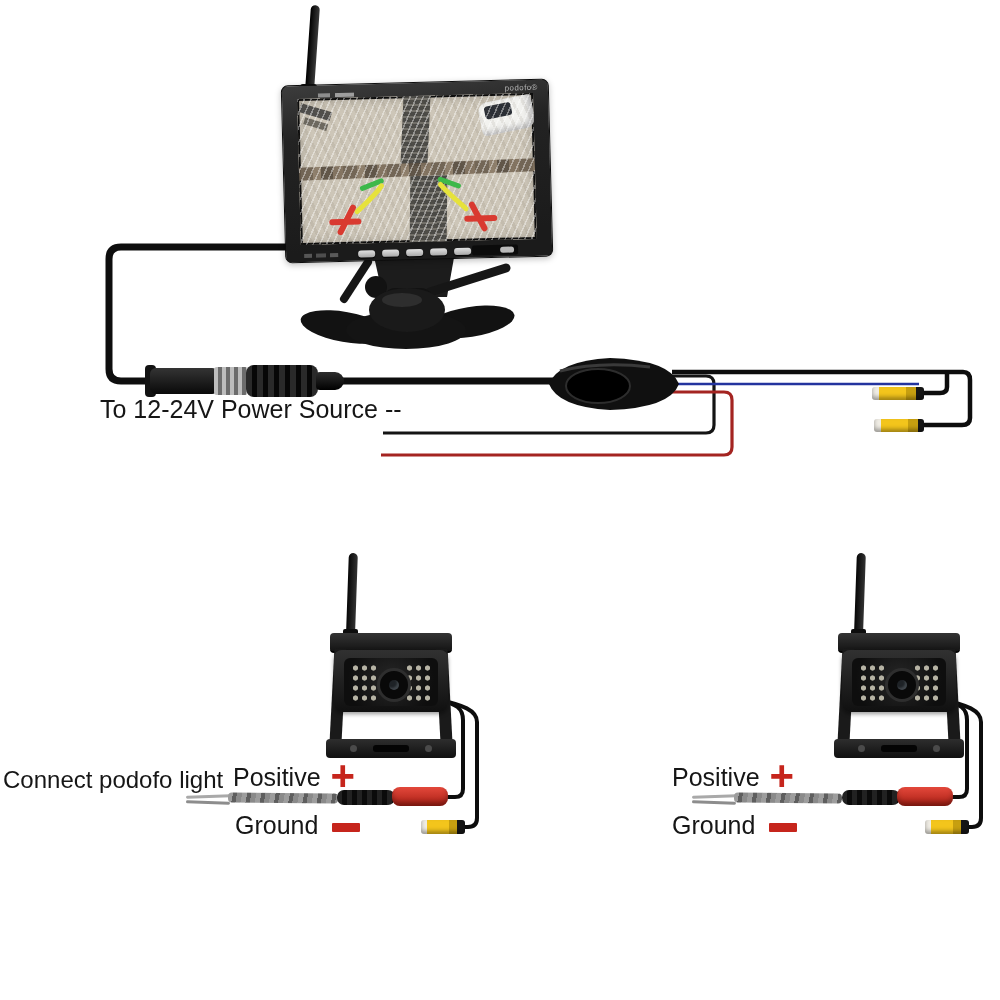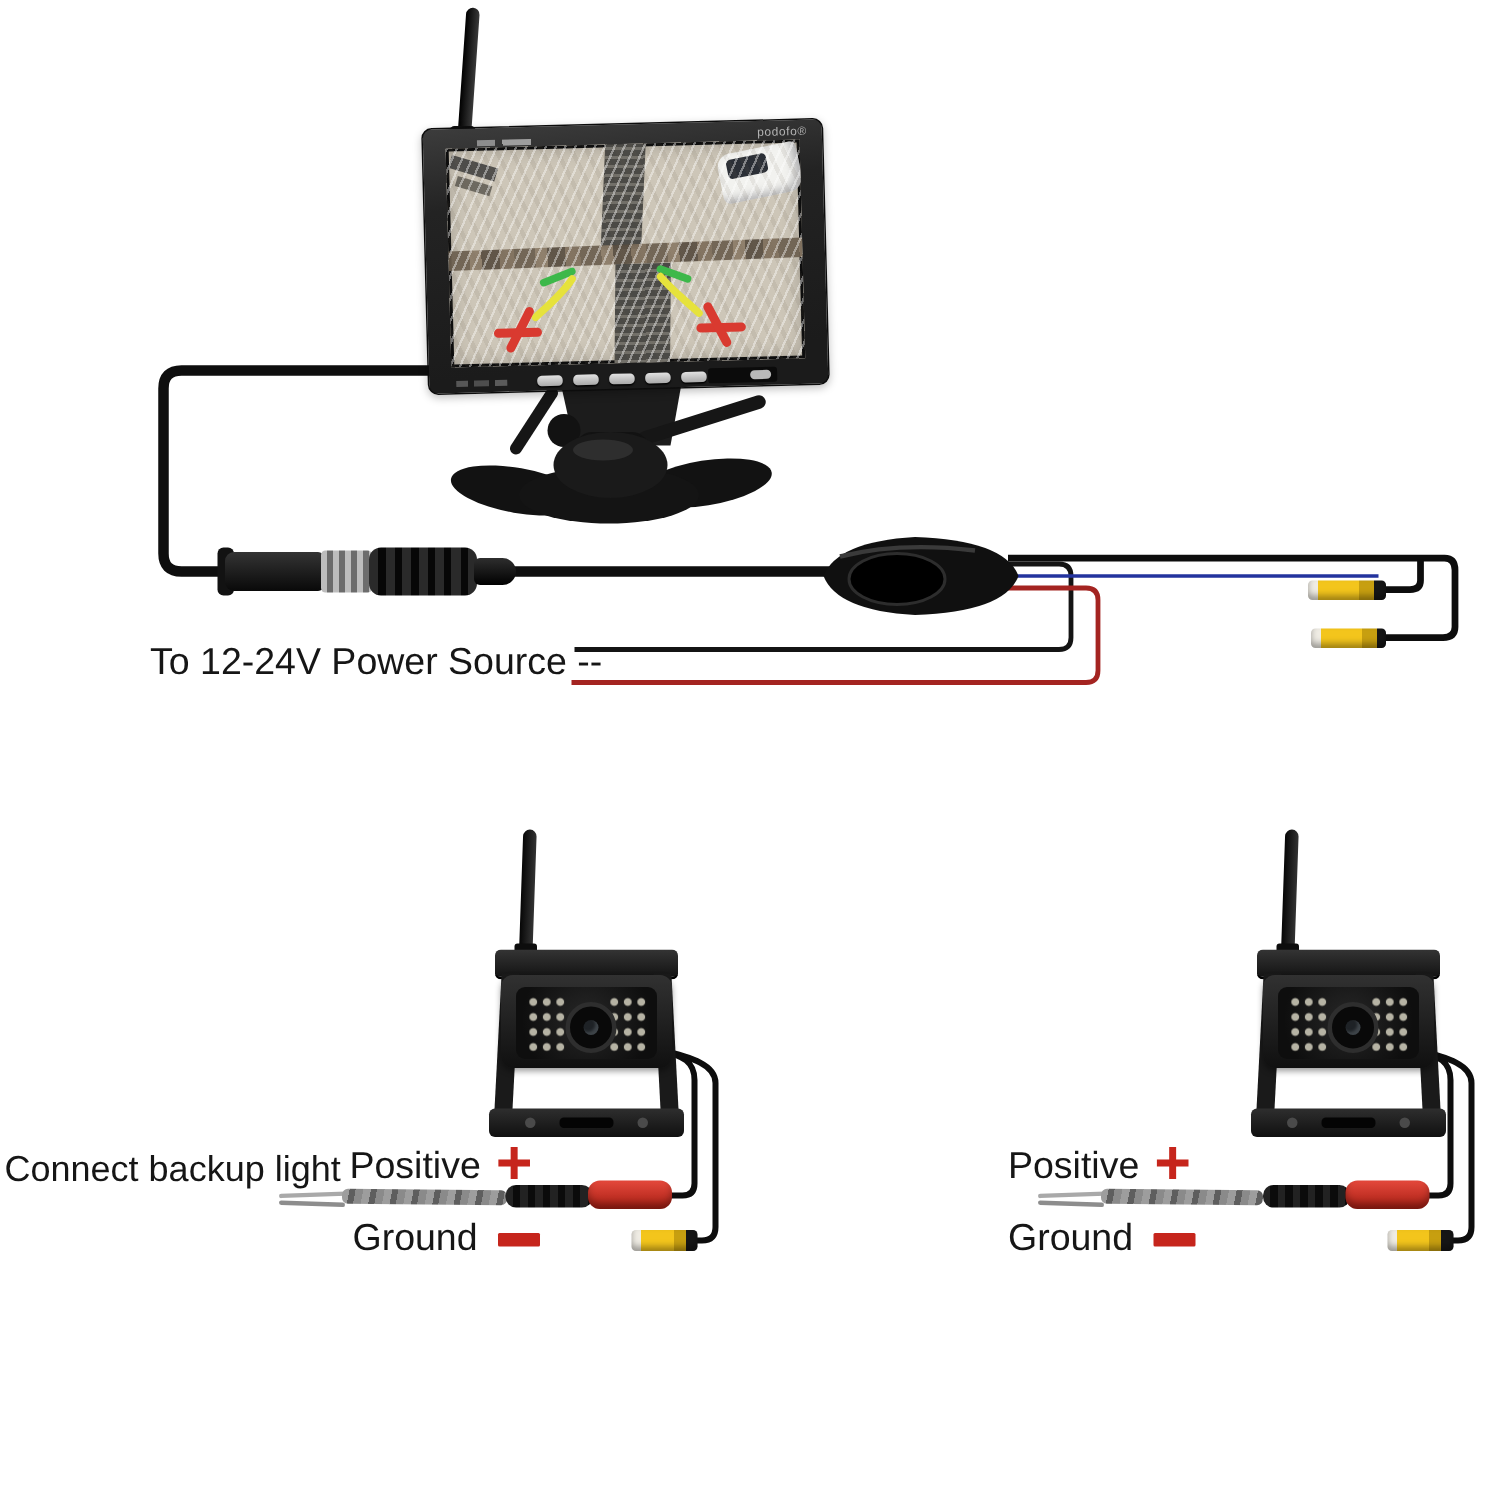--- a/index.html
+++ b/index.html
@@ -202,21 +202,21 @@
     <div class="flange"></div>
     <div class="plug"></div>
     <div class="knurl"></div>
     <div class="ribbed"></div>
     <div class="taper"></div>
   </div>
 
   <div class="part rca rca1"></div>
   <div class="part rca rca2"></div>
 
-  <div class="lbl" style="left:100px;top:428px;">To 12-24V Power Source --</div>
+  <div class="lbl" style="left:100px;top:396px;">To 12-24V Power Source --</div>
 
   <div class="part camera cam-left">
     <div class="cam-antenna"></div>
     <div class="cam-antenna-joint"></div>
     <div class="cam-topbar"></div>
     <div class="cam-arm arm-l"></div>
     <div class="cam-arm arm-r"></div>
     <div class="cam-body">
       <div class="cam-face">
         <div class="leds leds-l"></div>
@@ -258,21 +258,21 @@
   <div class="part inline-red ir-l"></div>
   <div class="part rca rca-cam-left"></div>
 
   <div class="part tip tip1r"></div>
   <div class="part tip tip2r"></div>
   <div class="part twist twist-r"></div>
   <div class="part inline-black ib-r"></div>
   <div class="part inline-red ir-r"></div>
   <div class="part rca rca-cam-right"></div>
 
-  <div class="lbl" style="left:3px;top:767px;font-size:24px;">Connect backup light</div>
+  <div class="lbl" style="left:3px;top:767px;font-size:24px;">Connect podofo light</div>
 
   <div class="lbl" style="left:233px;top:764px;">
     <span>Positive</span><span class="plus">+</span>
   </div>
   <div class="lbl" style="left:235px;top:812px;">
     <span>Ground</span><span class="minus"></span>
   </div>
 
   <div class="lbl" style="left:672px;top:764px;">
     <span>Positive</span><span class="plus">+</span>

